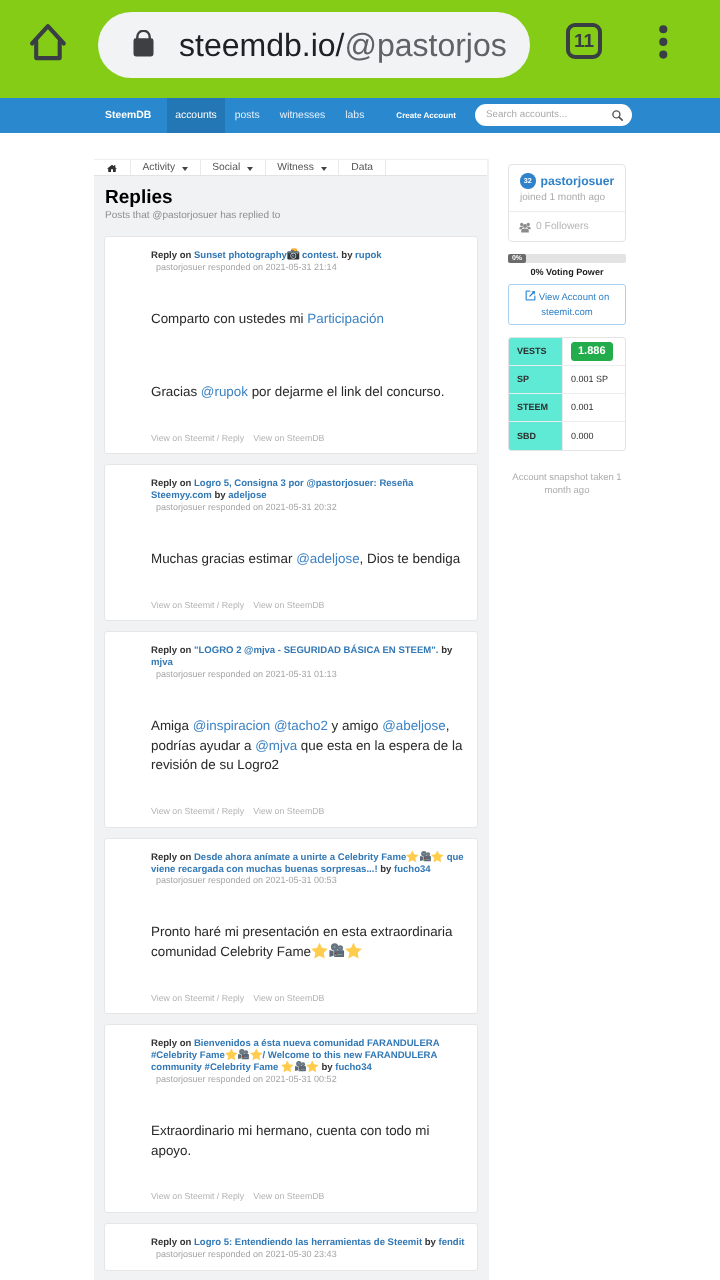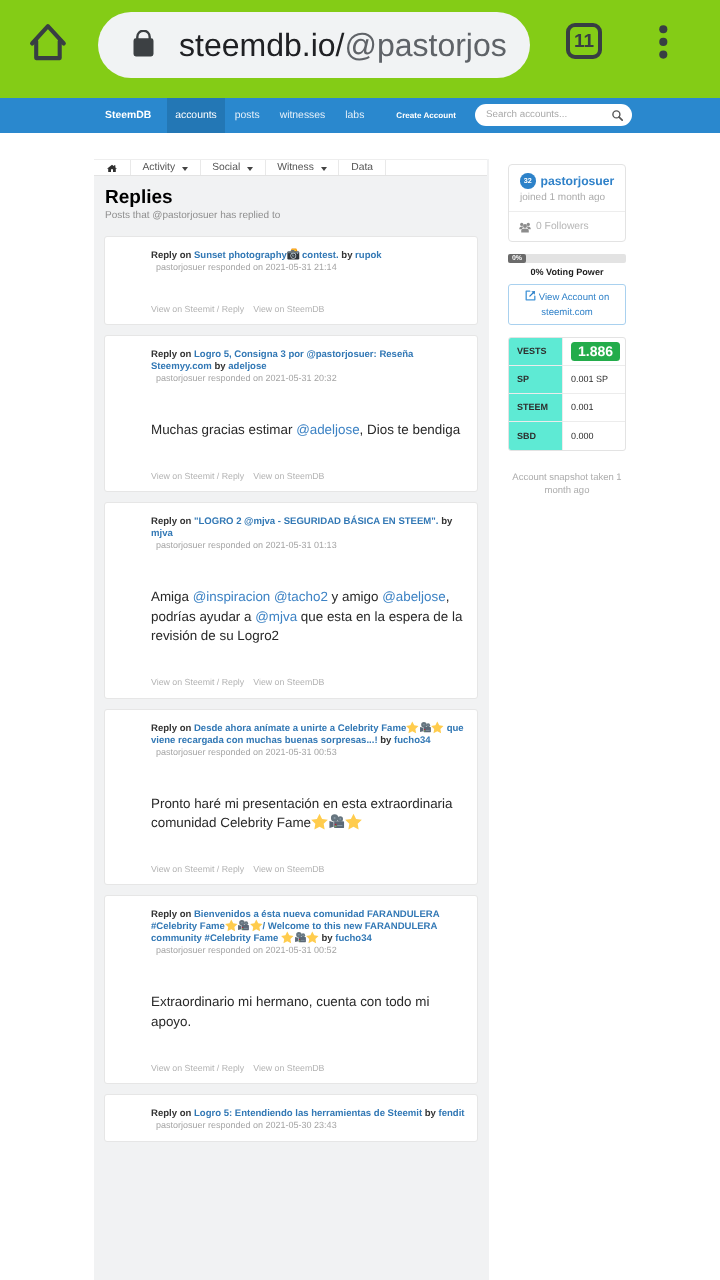--- a/index.html
+++ b/index.html
@@ -100,21 +100,21 @@
   .vplabel { text-align:center; font-size:9.1px; font-weight:bold; color:#1d1d1d; margin-top:4px; line-height:1.1; }
   .viewbtn { margin-top:7px; border:1px solid #a9d1ef; border-radius:3px; padding:5px 4px 4px;
              text-align:center; font-size:9.55px; color:#3082c9; line-height:14px; }
   .viewbtn .ic { display:inline-block; vertical-align:-1px; margin-right:3px; }
   .stats { margin-top:12px; border:1px solid #e3e3e3; border-radius:3px; overflow:hidden; background:#fff; }
   .srow { display:flex; border-bottom:1px solid #ececec; height:28.1px; }
   .srow:last-child { border-bottom:none; }
   .sk { width:54px; background:#5eead4; font-size:9px; font-weight:bold; color:#2e2e2e;
         padding-left:8px; border-right:1px solid #ececec; display:flex; align-items:center; }
   .sv { flex:1; font-size:9px; color:#2e2e2e; padding-left:8px; display:flex; align-items:center; }
-  .badge { color:#fff; font-size:14px; font-weight:bold; padding:5px 7px; border-radius:3.5px; line-height:9px; }
+  .badge { color:#fff; font-size:11px; font-weight:bold; padding:5px 7px; border-radius:3.5px; line-height:9px; }
   .snapnote { margin-top:20px; text-align:center; font-size:9.5px; color:#acacac; line-height:1.4; padding:0 4px; }
 </style>
 </head>
 <body>
 
 <div class="chrome">
   <div class="home-icon">
     <svg width="38" height="40" viewBox="0 0 38 40" fill="none">
       <path d="M3.1 21.5 L18.9 4.1 L34.8 21.5" stroke="#383e43" stroke-width="4.1" stroke-linecap="round" stroke-linejoin="round"></path>
       <path d="M7.2 19.2 V36.1 H30.7 V19.2" stroke="#383e43" stroke-width="4.1" stroke-linecap="round" stroke-linejoin="round"></path>
@@ -197,20 +197,25 @@
                 <path d="M15.3 4.2 h9.4 l1.25 2.5 -1.25 2.5 h-9.4 L14 6.7z" fill="#ffd93b"></path>
                 <rect x="1" y="10" width="34" height="23" rx="3.5" fill="#31373d"></rect>
                 <path d="M10 10.2 l2.6-4.6 h7.6 l2.6 4.6z" fill="#66757f"></path>
                 <rect x="1" y="10" width="34" height="5.2" rx="2.6" fill="#66757f"></rect>
                 <circle cx="18" cy="22.2" r="8.3" fill="#ccd6dd"></circle>
                 <circle cx="18" cy="22.2" r="6.3" fill="#292f33"></circle>
                 <circle cx="18" cy="22.2" r="3.5" fill="#66757f"></circle>
                 <circle cx="15.5" cy="19.9" r="1.3" fill="#e1e8ed"></circle>
                 <circle cx="30" cy="14.5" r="1.7" fill="#ccd6dd"></circle>
               </svg></span><a href="#"> contest.</a><span> by </span><a href="#">rupok</a><div class="rmeta">pastorjosuer responded on 2021-05-31 21:14</div></div>
+          <div class="rbody">
+            <p>Comparto con ustedes mi <a href="#">Participación</a></p>
+            <p class="spacer"></p>
+            <p>Gracias <a href="#">@rupok</a> por dejarme el link del concurso.</p>
+          </div>
           <div class="rfoot"><span>View on Steemit / Reply</span><span>View on SteemDB</span></div>
         </div>
         <div class="card">
           <div class="rhead"><span>Reply on </span><a href="#">Logro 5, Consigna 3 por @pastorjosuer: Reseña Steemyy.com</a><span> by </span><a href="#">adeljose</a><div class="rmeta">pastorjosuer responded on 2021-05-31 20:32</div></div>
           <div class="rbody">
             <p>Muchas gracias estimar <a href="#">@adeljose</a>, Dios te bendiga</p>
           </div>
           <div class="rfoot"><span>View on Steemit / Reply</span><span>View on SteemDB</span></div>
         </div>
         <div class="card">

